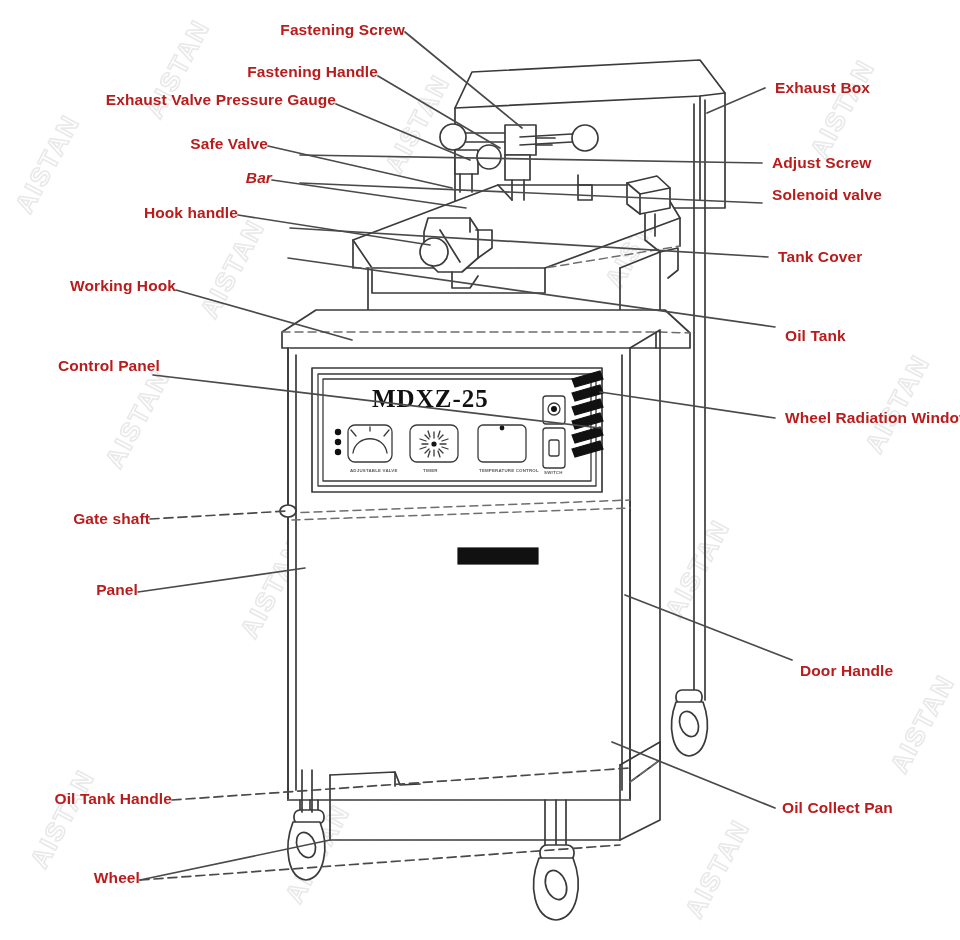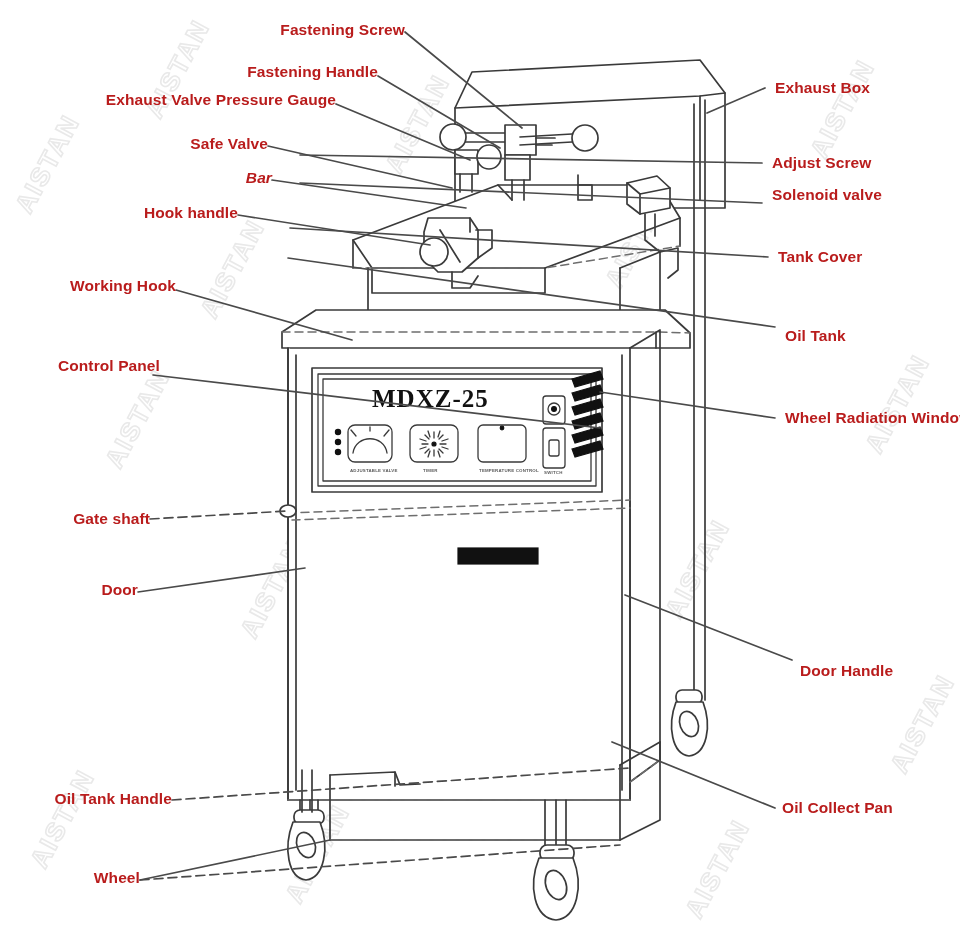--- a/index.html
+++ b/index.html
@@ -321,21 +321,21 @@
 
   <div class="label r" style="left:405px;top:22px;">Fastening Screw</div>
   <div class="label r" style="left:378px;top:64px;">Fastening Handle</div>
   <div class="label r" style="left:336px;top:92px;">Exhaust Valve Pressure Gauge</div>
   <div class="label r" style="left:268px;top:136px;">Safe Valve</div>
   <div class="label r" style="left:272px;top:170px;font-style:italic;">Bar</div>
   <div class="label r" style="left:238px;top:205px;">Hook handle</div>
   <div class="label r" style="left:176px;top:278px;">Working Hook</div>
   <div class="label r" style="left:160px;top:358px;">Control Panel</div>
   <div class="label r" style="left:150px;top:511px;">Gate shaft</div>
-  <div class="label r" style="left:138px;top:582px;">Door</div>
+  <div class="label r" style="left:138px;top:582px;">Panel</div>
   <div class="label r" style="left:172px;top:791px;">Oil Tank Handle</div>
   <div class="label r" style="left:140px;top:870px;">Wheel</div>
 
   <div class="label" style="left:775px;top:80px;">Exhaust Box</div>
   <div class="label" style="left:772px;top:155px;">Adjust Screw</div>
   <div class="label" style="left:772px;top:187px;">Solenoid valve</div>
   <div class="label" style="left:778px;top:249px;">Tank Cover</div>
   <div class="label" style="left:785px;top:328px;">Oil Tank</div>
   <div class="label" style="left:785px;top:410px;">Wheel Radiation Window</div>
   <div class="label" style="left:800px;top:655px;margin-top:8px;">Door Handle</div>

